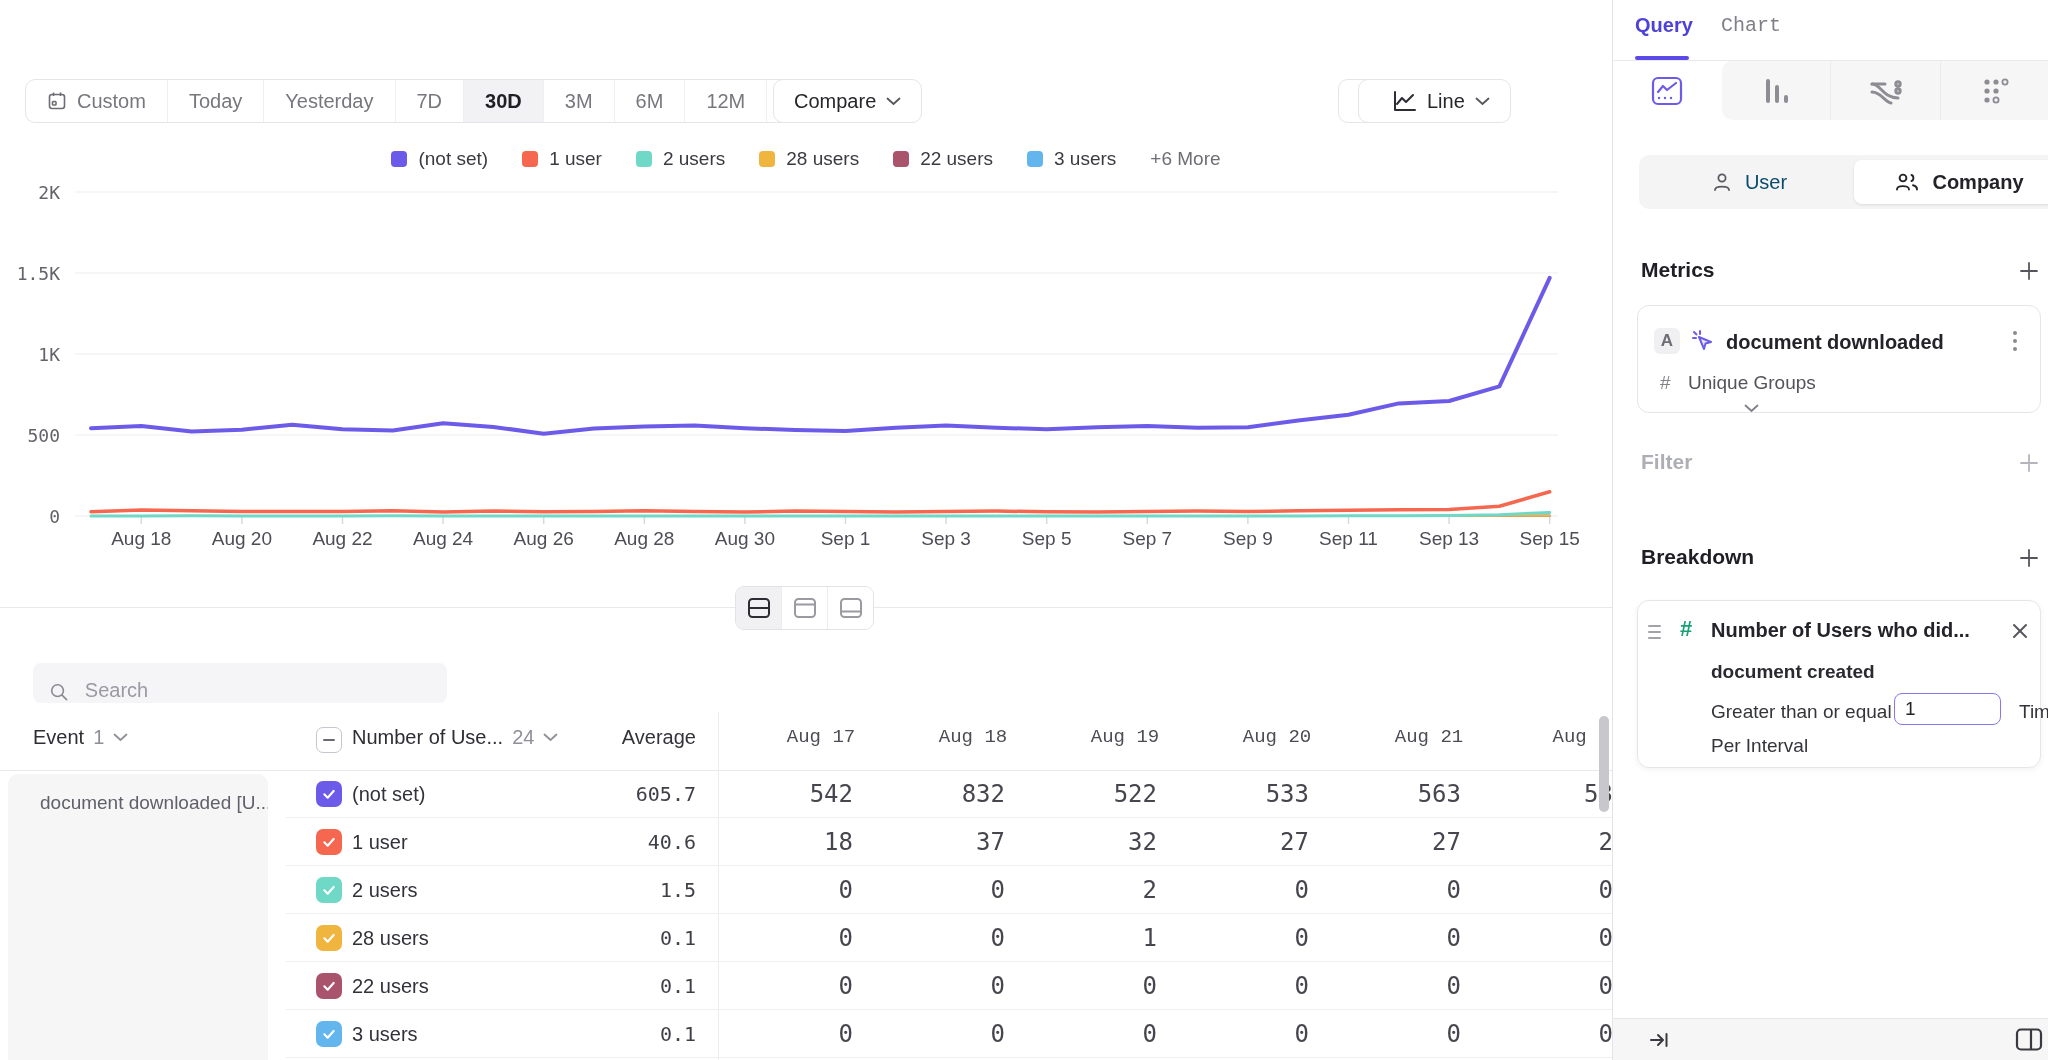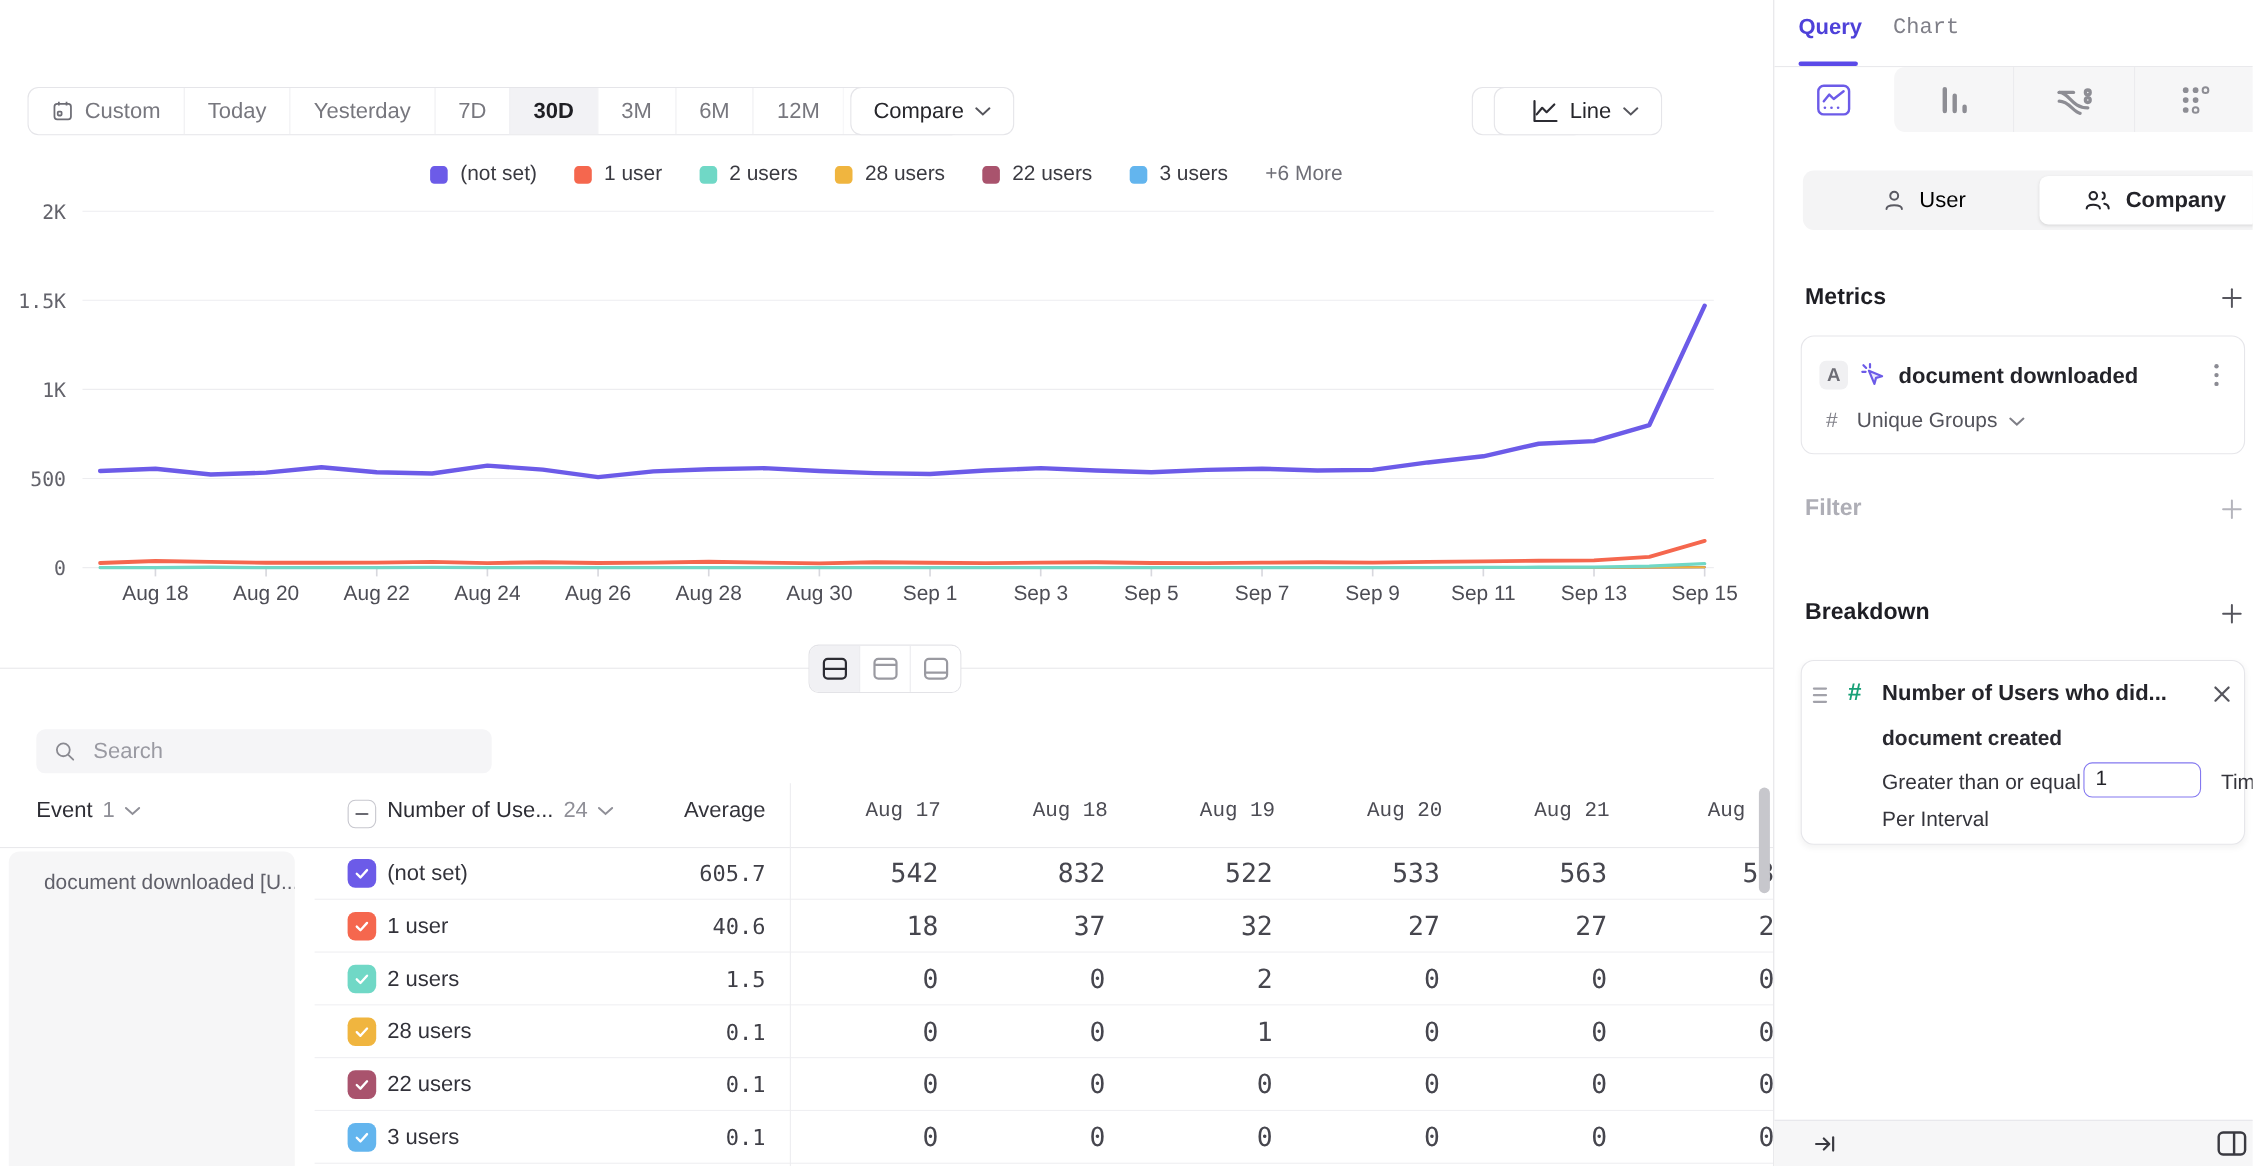--- a/index.html
+++ b/index.html
@@ -30,21 +30,21 @@
   #chart-svg{position:absolute;left:0;top:183px;}
 
   
   .mid-divider{position:absolute;left:0;top:607px;width:1612px;height:1px;background:#e9e9ec;}
   .toggles{position:absolute;left:735px;top:586px;display:flex;background:#fff;border:1px solid #e3e3e7;border-radius:9px;overflow:hidden;}
   .toggle-btn{width:45px;height:42px;display:flex;align-items:center;justify-content:center;border-left:1px solid #ececef;cursor:pointer;background:#fff;}
   .toggle-btn:first-child{border-left:none;}
   .toggle-btn.active{background:#f1f1f4;}
 
   
-  .search-box{position:absolute;left:33px;top:663px;width:414px;height:40px;background:#f5f5f7;border-radius:8px;display:flex;align-items:center;gap:14px;padding:0 16px;box-sizing:border-box;}
+  .search-box{position:absolute;left:33px;top:663px;width:414px;height:40px;background:#f5f5f7;border-radius:8px;display:flex;align-items:flex-end;gap:14px;padding:0 16px;box-sizing:border-box;}
   .search-box input{border:none;background:transparent;outline:none;font-size:20px;font-family:"Liberation Sans",sans-serif;color:#33333a;width:100%;}
   .search-box input::placeholder{color:#9a9aa2;}
 
   
   .th-event{position:absolute;left:33px;top:726px;display:flex;align-items:center;gap:9px;font-size:20px;color:#2d2d34;}
   .th-count{color:#8f8f97;}
   .hdr-checkbox{position:absolute;left:316px;top:727px;width:26px;height:26px;border:1.5px solid #c7c7ce;border-radius:7px;background:#fff;box-sizing:border-box;display:flex;align-items:center;justify-content:center;cursor:pointer;}
   .th-series{position:absolute;left:352px;top:726px;display:flex;align-items:center;gap:9px;font-size:20px;color:#2d2d34;}
   .th-average{position:absolute;left:540px;top:726px;width:156px;text-align:right;font-size:20px;color:#33333a;}
   .date-headers{position:absolute;left:745px;top:726px;display:flex;}
@@ -76,35 +76,35 @@
   .tab.inactive{color:#7f7f88;font-weight:400;font-family:Liberation Mono, monospace;}
   .tab-underline{position:absolute;left:22px;top:56px;width:54px;height:4px;border-radius:2px;background:#5b4ae8;}
   .tab-border{position:absolute;left:0;top:60px;width:436px;height:1px;background:#e9e9ec;}
   .icon-row{position:absolute;left:0;top:61px;width:436px;height:59px;display:flex;}
   .icon-cell{flex:1;display:flex;align-items:center;justify-content:center;cursor:pointer;}
   .icon-cell.gray{background:#f6f6f7;}
   .icon-cell.first-gray{border-radius:10px 0 0 10px;}
   .icon-cell.gray + .icon-cell.gray{border-left:1px solid #ebebee;}
 
   .segmented{position:absolute;left:26px;top:155px;width:430px;height:54px;background:#f4f4f5;border-radius:10px;display:flex;padding:5px;box-sizing:border-box;}
-  .segment{flex:1;display:flex;align-items:center;justify-content:center;gap:12px;font-size:20px;color:#000000;border-radius:8px;cursor:pointer;}
+  .segment{flex:1;display:flex;align-items:center;justify-content:center;gap:12px;font-size:20px;color:#0c4a6e;border-radius:8px;cursor:pointer;}
   .segment.selected{background:#fff;color:#232329;font-weight:600;box-shadow:0 1px 3px rgba(0,0,0,.10);}
 
   .section-h{position:absolute;left:28px;font-size:21px;font-weight:700;color:#1e1e24;}
   .section-h.muted{color:#aeaeb6;}
   .plus-btn{position:absolute;left:403px;width:26px;height:26px;cursor:pointer;display:flex;align-items:center;justify-content:center;}
 
   .card{position:absolute;left:24px;width:404px;background:#fff;border:1px solid #e6e6ea;border-radius:12px;box-sizing:border-box;}
   #metric-card{top:305px;height:108px;}
   .a-badge{position:absolute;left:16px;top:22px;width:26px;height:26px;background:#f0f0f2;border-radius:6px;font-size:17px;font-weight:600;color:#6d6d75;display:flex;align-items:center;justify-content:center;}
   .metric-name{position:absolute;left:88px;top:25px;font-size:20px;font-weight:600;color:#232329;}
   .kebab{position:absolute;width:18px;height:26px;display:flex;flex-direction:column;align-items:center;justify-content:center;gap:4px;cursor:pointer;}
   .kebab i{width:4px;height:4px;border-radius:50%;background:#8b8b93;}
   .hash-gray{position:absolute;left:22px;top:66px;font-size:19px;color:#82828a;}
-  .agg-select{position:absolute;left:50px;top:66px;display:flex;align-items:center;gap:10px;font-size:19px;color:#53535b;cursor:pointer;}
+  .agg-select{position:absolute;left:50px;top:66px;display:flex;align-items:center;gap:10px;font-size:19px;color:#53535b;cursor:pointer;flex-direction:column;}
 
   #breakdown-card{top:600px;height:168px;box-shadow:0 2px 6px rgba(0,0,0,.05);}
   .drag-handle{position:absolute;left:10px;top:24px;display:flex;flex-direction:column;gap:4px;cursor:grab;}
   .drag-handle i{width:13px;height:2px;background:#a2a2aa;border-radius:1px;}
   .hash-green{position:absolute;left:42px;top:15px;font-size:22px;font-weight:700;color:#18a077;}
   .bd-title{position:absolute;left:73px;top:18px;font-size:20px;font-weight:600;color:#232329;white-space:nowrap;}
   .bd-event{position:absolute;left:73px;top:60px;font-size:19px;font-weight:700;color:#2a2a31;}
   .bd-cond{position:absolute;left:73px;top:100px;font-size:19px;color:#34343b;}
   .bd-input{position:absolute;left:256px;top:92px;width:107px;height:32px;border:1.5px solid #8478f0;border-radius:8px;font-size:19px;font-family:"Liberation Sans",sans-serif;color:#232329;padding:0 0 0 10px;box-sizing:border-box;outline:none;}
   .bd-times{position:absolute;left:381px;top:100px;font-size:19px;color:#34343b;}

